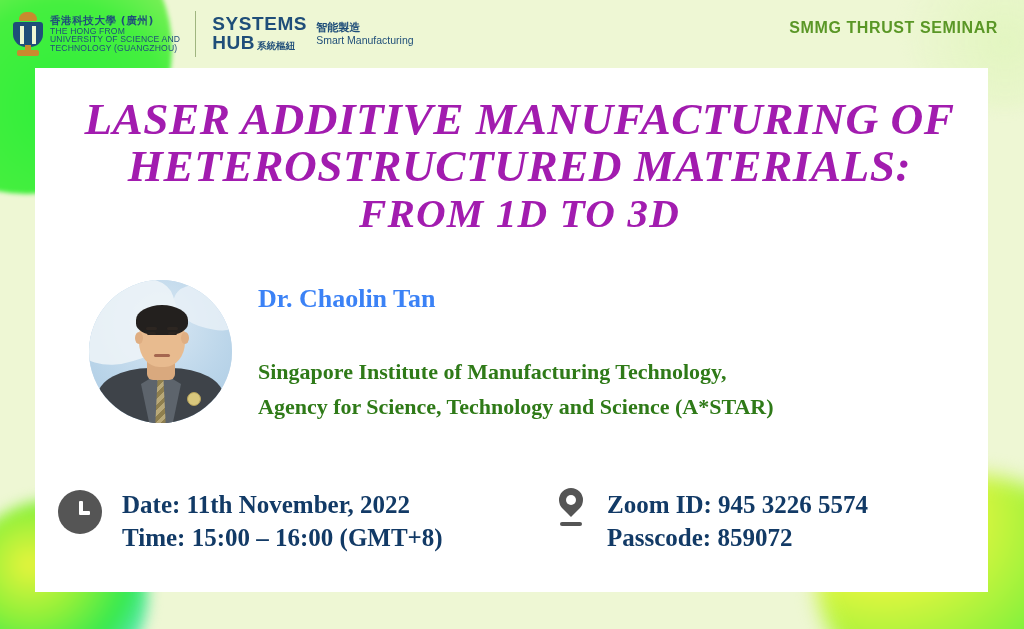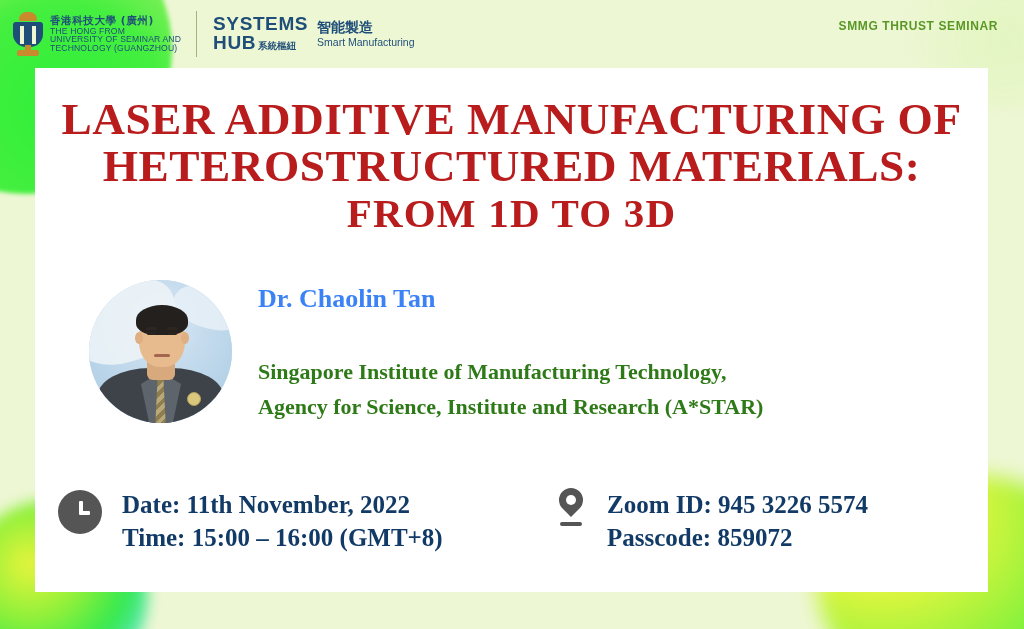--- a/index.html
+++ b/index.html
@@ -202,65 +202,66 @@
     font-weight: bold;
     margin-left: 2px;
   }
   #sh-sub {
     margin-left: 9px;
     line-height: 1.25;
     color: #1f4e79;
   }
   #sh-sub .cn {
     font-family: Liberation Serif, serif;
-    font-size: 14px;
+    font-size: 11px;
     font-weight: bold;
     display: block;
   }
   #sh-sub .en {
     font-family: "Liberation Sans", sans-serif;
     font-size: 10.5px;
     display: block;
   }
   #seminar-label {
     position: absolute;
     right: 26px;
     top: 19px;
     font-family: "Liberation Sans", sans-serif;
-    font-size: 12px;
+    font-size: 16px;
     font-weight: bold;
     letter-spacing: 0.6px;
     color: #5a9726;
   }
 
   
   #card {
     position: absolute;
     left: 35px;
     top: 68px;
     width: 953px;
     height: 524px;
     background: #ffffff;
     z-index: 3;
   }
 
   
   #title {
     position: absolute;
-    left: 0;
+    left: 8px;
     top: 28px;
     width: 953px;
     text-align: center;
-    color: #b91c1c;
+    color: #a21caf;
     font-family: "Liberation Serif", "DejaVu Serif", serif;
     font-weight: bold;
     font-size: 44px;
     line-height: 47px;
     letter-spacing: 0.5px;
     z-index: 6;
+    font-style: italic;
   }
   #title .tline {
     display: block;
     white-space: nowrap;
   }
   #title .tline.l1, #title .tline.l2 {
     transform: scaleX(1.03);
   }
   #title .tline.l3 {
     font-size: 41px;
@@ -547,21 +548,21 @@
       <div id="hkust-mark">
         <div class="cap"></div>
         <div class="body"></div>
         <div class="stem"></div>
         <div class="foot"></div>
       </div>
 
       <div id="hkust-text">
         <span class="cn">香港科技大學 (廣州)</span>
         <span class="en">THE HONG FROM</span>
-        <span class="en">UNIVERSITY OF SEMINAR AND</span>
+        <span class="en">UNIVERSITY OF SCIENCE AND</span>
         <span class="en">TECHNOLOGY (GUANGZHOU)</span>
       </div>
 
       <div id="logo-divider"></div>
 
       <div id="systemshub">
         <div id="sh-words">
           <span class="l1">SYSTEMS</span>
           <span class="l2">
             <span class="hub">HUB</span><span class="cn">系統樞紐</span>
@@ -603,21 +604,21 @@
       <div class="eye-r"></div>
       <div class="mouth"></div>
       <div class="tie"></div>
       <div class="badge"></div>
     </div>
 
     <div id="speaker-name">Dr. Chaolin Tan</div>
 
     <div id="affiliation">
       <span>Singapore Institute of Manufacturing Technology,</span>
-      <span>Agency for Science, Institute and Research (A*STAR)</span>
+      <span>Agency for Science, Technology and Science (A*STAR)</span>
     </div>
 
     <div id="details">
 
       <div class="detail-col" id="col-when">
         <div id="clock-icon"></div>
         <div class="detail-lines">
           <span>Date:  11th  November, 2022</span>
           <span>Time:  15:00 – 16:00 (GMT+8)</span>
         </div>

